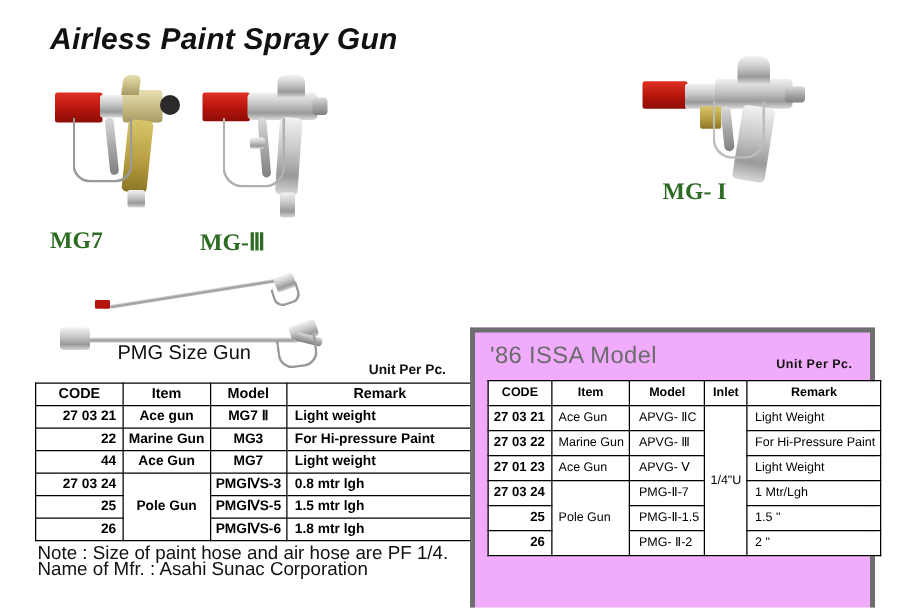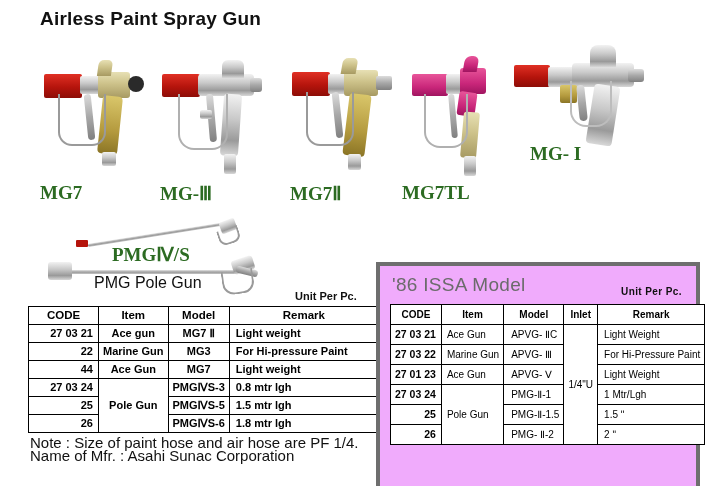--- a/index.html
+++ b/index.html
@@ -7,22 +7,22 @@
     width:718px;height:486px;
     background:#ffffff;
     font-family:"Liberation Sans", sans-serif;
     overflow:hidden;
     position:relative;
   }
   .page{position:absolute;inset:0;}
 
   
   .main-title{
-    position:absolute;left:40px;top:8px;
-    font-size:19px;font-weight:bold;
+    position:absolute;left:40px;top:18px;
+    font-size:24px;font-weight:bold;font-style:italic;
     color:#111111;letter-spacing:.2px;white-space:nowrap;
   }
 
   
   .gun{position:absolute;}
   .gun-label{
     position:absolute;
     font-family:"Liberation Serif", serif;
     font-weight:bold;font-size:19px;color:#2c6b22;white-space:nowrap;
   }
@@ -139,45 +139,21 @@
     <div class="steel" style="left:62px;top:2px;width:22px;height:18px;border-radius:6px 6px 0 0;"></div>
     <div class="steel-d" style="left:90px;top:20px;width:12px;height:14px;border-radius:3px;"></div>
     <div class="steel" style="left:62px;top:36px;width:18px;height:62px;border-radius:4px;transform:rotate(4deg);"></div>
     <div class="steel-d" style="left:48px;top:36px;width:7px;height:48px;border-radius:4px;transform:rotate(-5deg);"></div>
     <div class="guard2" style="left:18px;top:36px;width:46px;height:54px;"></div>
     <div class="steel" style="left:40px;top:52px;width:12px;height:9px;border-radius:2px;"></div>
     <div class="steel" style="left:64px;top:96px;width:12px;height:20px;"></div>
     <div class="gun-label" style="left:0px;top:124px;">MG-Ⅲ</div>
   </div>
 
-  <div class="gun" style="left:290px;top:58px;width:120px;height:130px;">
-    <div class="red-cap" style="left:2px;top:14px;width:38px;height:24px;"></div>
-    <div class="steel" style="left:38px;top:16px;width:18px;height:20px;"></div>
-    <div class="brass" style="left:54px;top:12px;width:34px;height:26px;border-radius:3px;"></div>
-    <div class="brass" style="left:52px;top:0px;width:15px;height:16px;border-radius:5px 5px 0 0;transform:skewX(-10deg);"></div>
-    <div class="steel-d" style="left:86px;top:18px;width:16px;height:14px;"></div>
-    <div class="gold" style="left:56px;top:36px;width:22px;height:62px;border-radius:4px;transform:rotate(7deg);"></div>
-    <div class="steel-d" style="left:44px;top:34px;width:7px;height:46px;border-radius:4px;transform:rotate(-6deg);"></div>
-    <div class="guard" style="left:16px;top:34px;width:44px;height:52px;"></div>
-    <div class="steel" style="left:58px;top:96px;width:13px;height:16px;"></div>
-    <div class="gun-label" style="left:0px;top:124px;">MG7Ⅱ</div>
-  </div>
-
-  <div class="gun" style="left:406px;top:62px;width:115px;height:130px;">
-    <div class="pink-cap" style="left:6px;top:12px;width:36px;height:22px;"></div>
-    <div class="steel" style="left:40px;top:12px;width:16px;height:20px;"></div>
-    <div class="pink-cap" style="left:54px;top:6px;width:26px;height:26px;border-radius:3px;"></div>
-    <div class="pink-cap" style="left:58px;top:-6px;width:14px;height:16px;border-radius:6px 6px 0 0;transform:skewX(-10deg);"></div>
-    <div class="pink-cap" style="left:52px;top:30px;width:18px;height:24px;border-radius:3px;transform:rotate(8deg);"></div>
-    <div class="brass" style="left:56px;top:50px;width:16px;height:46px;border-radius:3px;transform:rotate(5deg);"></div>
-    <div class="steel-d" style="left:44px;top:32px;width:6px;height:44px;border-radius:3px;transform:rotate(-5deg);"></div>
-    <div class="guard2" style="left:18px;top:32px;width:40px;height:52px;"></div>
-    <div class="steel" style="left:58px;top:94px;width:12px;height:20px;"></div>
-    <div class="gun-label" style="left:-4px;top:120px;">MG7TL</div>
-  </div>
+
 
   <div class="gun" style="left:512px;top:45px;width:145px;height:130px;">
     <div class="red-cap" style="left:2px;top:20px;width:36px;height:22px;"></div>
     <div class="steel" style="left:36px;top:22px;width:26px;height:20px;"></div>
     <div class="steel" style="left:60px;top:18px;width:62px;height:24px;border-radius:4px;"></div>
     <div class="steel" style="left:78px;top:0px;width:26px;height:22px;border-radius:8px 8px 0 0;"></div>
     <div class="steel-d" style="left:116px;top:24px;width:16px;height:13px;border-radius:3px;"></div>
     <div class="gold" style="left:48px;top:40px;width:17px;height:18px;border-radius:2px;"></div>
     <div class="steel" style="left:78px;top:40px;width:26px;height:60px;border-radius:4px;transform:rotate(9deg);"></div>
     <div class="steel-d" style="left:66px;top:40px;width:8px;height:36px;border-radius:4px;transform:rotate(-6deg);"></div>
@@ -191,22 +167,21 @@
     <div style="position:absolute;left:76px;top:240px;width:12px;height:7px;background:#b5140c;border-radius:1px;"></div>
     <div class="steel" style="left:220px;top:220px;width:16px;height:12px;border-radius:2px;transform:rotate(-20deg);"></div>
     <div style="position:absolute;left:218px;top:228px;width:18px;height:14px;border:2px solid #9a9a9a;border-top:none;border-radius:0 0 8px 8px;transform:rotate(-18deg);"></div>
 
     <div class="rod" style="left:68px;top:270px;width:168px;"></div>
     <div class="steel" style="left:48px;top:262px;width:24px;height:18px;border-radius:3px;"></div>
     <div class="steel" style="left:232px;top:258px;width:22px;height:14px;border-radius:3px;transform:rotate(-18deg);"></div>
     <div class="steel-d" style="left:236px;top:268px;width:22px;height:7px;border-radius:3px;transform:rotate(14deg);"></div>
     <div style="position:absolute;left:222px;top:270px;width:28px;height:22px;border:2px solid #9a9a9a;border-top:none;border-radius:0 0 12px 12px;transform:rotate(-8deg);"></div>
 
-    <div class="pole-title">PMGⅣ/S</div>
-    <div class="pole-sub">PMG Pole Gun</div>
+    <div class="pole-sub">PMG Size Gun</div>
   </div>
 
   <div class="unit-left">Unit Per Pc.</div>
 
   <table class="grid" id="left-table">
     <thead>
       <tr>
         <th class="c-code">CODE</th>
         <th class="c-item">Item</th>
         <th class="c-model">Model</th>
@@ -286,21 +261,21 @@
         </tr>
         <tr>
           <td class="r-code">27 01 23</td>
           <td class="r-item">Ace Gun</td>
           <td class="r-model">APVG- Ⅴ</td>
           <td class="r-remark">Light Weight</td>
         </tr>
         <tr>
           <td class="r-code">27 03 24</td>
           <td class="r-item" rowspan="3">Pole Gun</td>
-          <td class="r-model">PMG-Ⅱ-1</td>
+          <td class="r-model">PMG-Ⅱ-7</td>
           <td class="r-remark">1    Mtr/Lgh</td>
         </tr>
         <tr>
           <td class="r-code">25</td>
           <td class="r-model">PMG-Ⅱ-1.5</td>
           <td class="r-remark">1.5     ʺ</td>
         </tr>
         <tr>
           <td class="r-code">26</td>
           <td class="r-model">PMG- Ⅱ-2</td>

